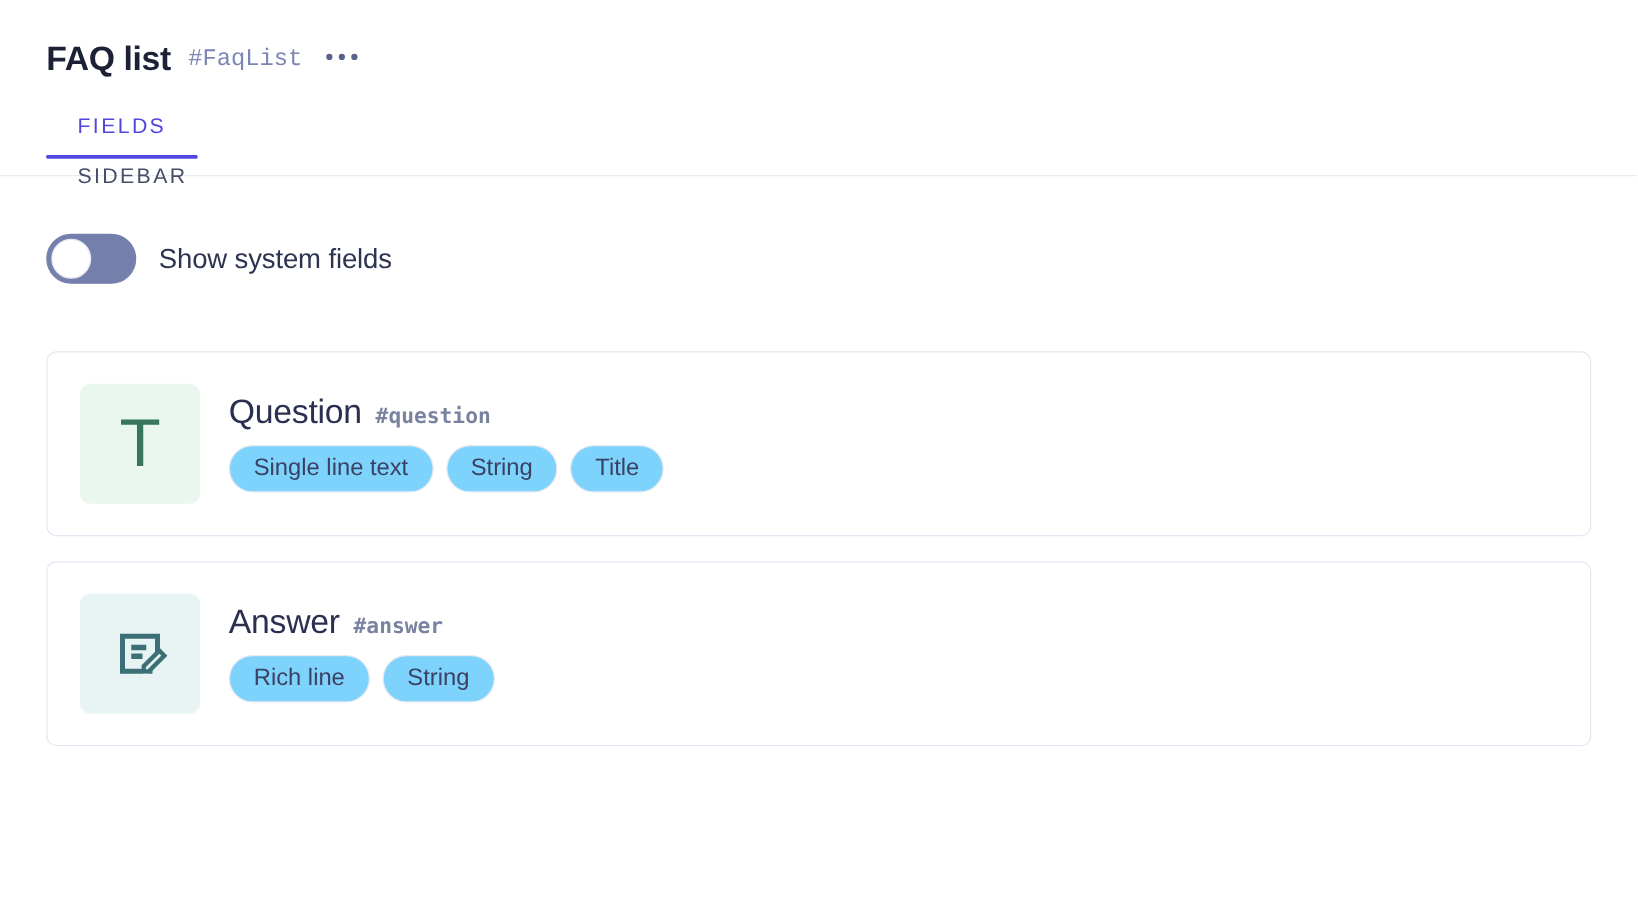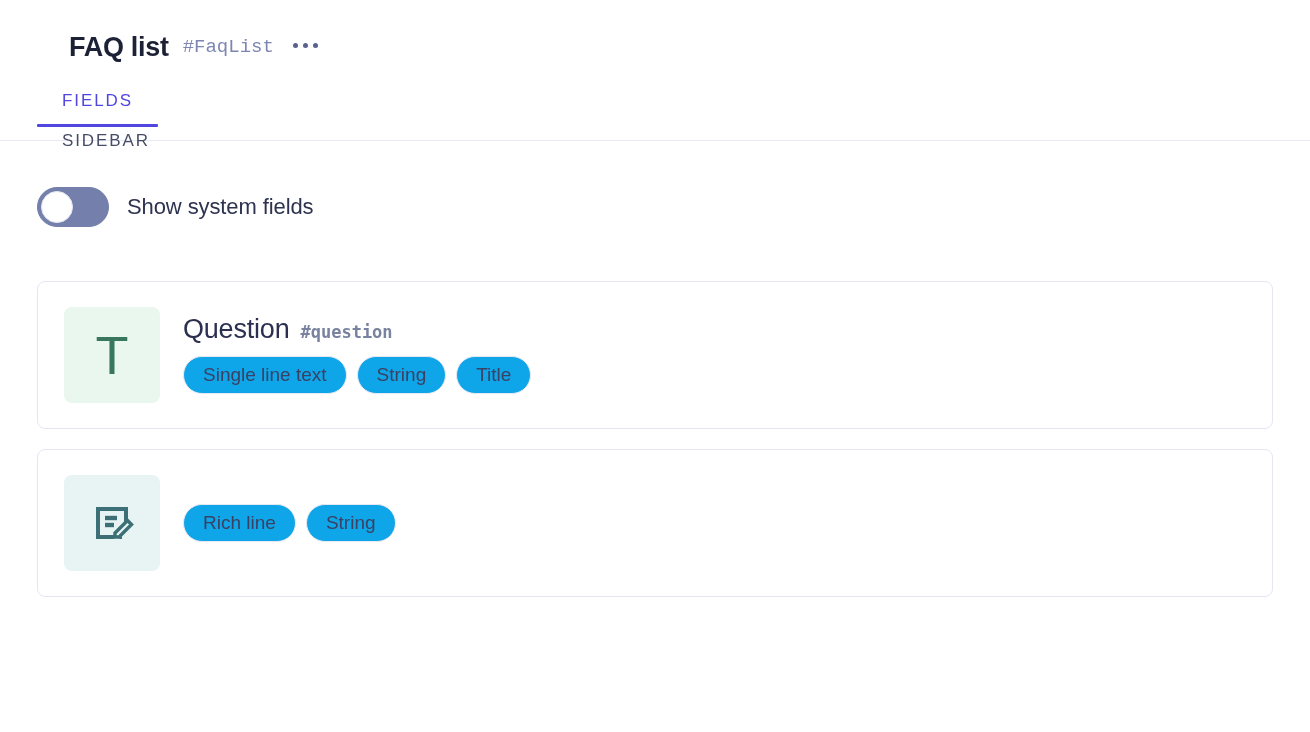--- a/index.html
+++ b/index.html
@@ -18,21 +18,20 @@
     position: relative;
   }
 
   
   .page-header {
     display: flex;
     align-items: center;
     gap: 14px;
     padding: 36px 0 0 37px;
     height: 58px;
-    margin-left: 32px;
   }
   .page-title {
     font-size: 27px;
     font-weight: bold;
     letter-spacing: -0.3px;
     color: #1d2135;
     line-height: 1;
   }
   .page-slug {
     font-family: Liberation Mono, monospace;
@@ -195,21 +194,21 @@
     display: flex;
     gap: 10px;
     flex-wrap: wrap;
   }
   .tag {
     border: 1px solid #e6e8f2;
     border-radius: 999px;
     padding: 8px 19px 9px 19px;
     font-size: 19px;
     color: #3b4163;
-    background: #0ea5e9;
+    background: #7dd3fc;
     line-height: 1.05;
     white-space: nowrap;
   }
 </style>
 </head>
 <body>
 
 <div class="page-header">
   <div class="page-title">FAQ list</div>
   <div class="page-slug">#FaqList</div>
@@ -255,20 +254,24 @@
     <div class="field-icon type-richtext">
       <svg width="48" height="48" viewBox="0 0 48 48" fill="none" aria-hidden="true">
         <path d="M38 22V10H10v28h22" stroke="currentColor" stroke-width="4" stroke-linecap="square" stroke-linejoin="miter"></path>
         <path d="M17 19h12" stroke="currentColor" stroke-width="4.4" stroke-linecap="butt"></path>
         <path d="M17 26h9" stroke="currentColor" stroke-width="4.4" stroke-linecap="butt"></path>
         <path d="M40.5 20.5 26 35v5h5l14.5-14.5-5-5z" fill="#e7f4f3"></path>
         <path d="M39.5 21.5 27 34v4h4l12.5-12.5-4-4z" stroke="currentColor" stroke-width="3.4" stroke-linejoin="miter" fill="none"></path>
       </svg>
     </div>
     <div class="field-body">
+      <div class="field-name-row">
+        <span class="field-name">Answer</span>
+        <span class="field-slug">#answer</span>
+      </div>
       <div class="tag-row">
         <span class="tag">Rich line</span>
         <span class="tag">String</span>
       </div>
     </div>
   </div>
 
 </div>
 
 </body></html>

